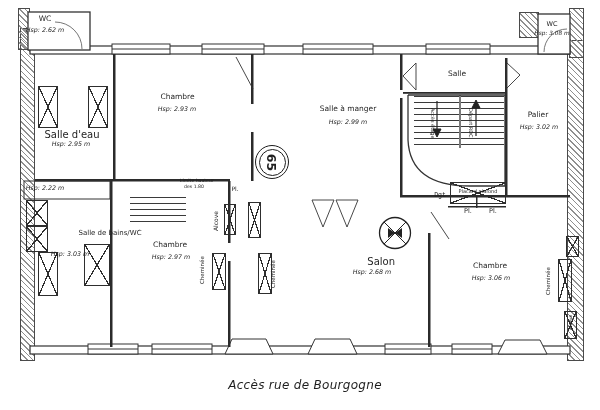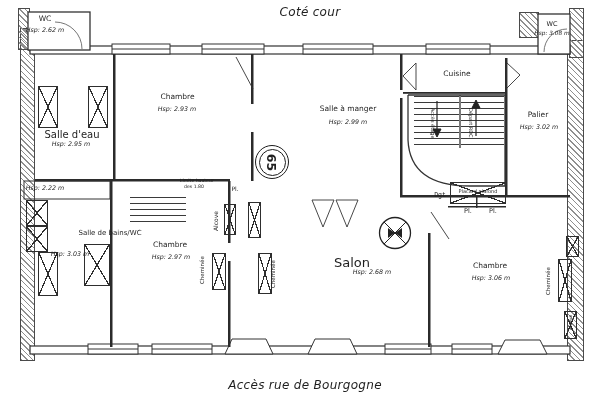--- a/index.html
+++ b/index.html
@@ -134,52 +134,51 @@
       <polygon points="402,228 402,238 395,233" fill="#222" stroke="none"></polygon>
     </g>
   </svg>
 
   <div class="badge" style="left:255px;top:145px;width:34px;height:34px;">
     <div class="badge-inner">
       <span class="badge-num">65</span>
     </div>
   </div>
 
-  <div class="lbl title" style="left:230px;top:6px;width:160px;">Coté cour</div>
   <div class="lbl title" style="left:205px;top:379px;width:200px;">Accès rue de Bourgogne</div>
 
   <div class="lbl" style="left:30px;top:15px;width:30px;font-size:7.5px;">WC</div>
   <div class="lbl hsp" style="left:18px;top:26px;width:54px;font-size:6.3px;">Hsp: 2.62 m</div>
 
   <div class="lbl" style="left:37px;top:129px;width:70px;font-size:10px;">Salle d'eau</div>
   <div class="lbl hsp" style="left:35px;top:140px;width:72px;font-size:6.3px;">Hsp: 2.95 m</div>
 
   <div class="lbl" style="left:145px;top:93px;width:65px;font-size:7.5px;">Chambre</div>
   <div class="lbl hsp" style="left:143px;top:105px;width:68px;font-size:6.3px;">Hsp: 2.93 m</div>
 
   <div class="lbl" style="left:310px;top:105px;width:76px;font-size:7.5px;">Salle à manger</div>
   <div class="lbl hsp" style="left:313px;top:118px;width:70px;font-size:6.3px;">Hsp: 2.99 m</div>
 
-  <div class="lbl" style="left:434px;top:70px;width:46px;font-size:7.5px;">Cuisine</div>
+  <div class="lbl" style="left:434px;top:70px;width:46px;font-size:7.5px;">Salle</div>
 
   <div class="lbl" style="left:510px;top:111px;width:56px;font-size:7.5px;">Palier</div>
   <div class="lbl hsp" style="left:508px;top:123px;width:62px;font-size:6.3px;">Hsp: 3.02 m</div>
 
   <div class="lbl" style="left:538px;top:21px;width:28px;font-size:6.5px;">WC</div>
   <div class="lbl hsp" style="left:528px;top:30px;width:48px;font-size:5.8px;">Hsp: 3.08 m</div>
 
   <div class="lbl hsp" style="left:17px;top:184px;width:56px;font-size:6.3px;">Hsp: 2.22 m</div>
 
   <div class="lbl" style="left:26px;top:229px;width:96px;font-size:7px;padding-left:36px;">Salle de bains/WC</div>
   <div class="lbl hsp" style="left:34px;top:250px;width:72px;font-size:6.3px;">Hsp: 3.03 m</div>
 
   <div class="lbl" style="left:138px;top:241px;width:64px;font-size:7.5px;">Chambre</div>
   <div class="lbl hsp" style="left:137px;top:253px;width:68px;font-size:6.3px;">Hsp: 2.97 m</div>
 
-  <div class="lbl" style="left:328px;top:256px;width:48px;font-size:13px;">Salon</div>
+  <div class="lbl" style="left:347px;top:256px;width:48px;font-size:10px;text-align:right;">Salon</div>
   <div class="lbl hsp" style="left:341px;top:268px;width:62px;font-size:6.3px;">Hsp: 2.68 m</div>
 
   <div class="lbl" style="left:461px;top:262px;width:58px;font-size:7.5px;">Chambre</div>
   <div class="lbl hsp" style="left:458px;top:274px;width:66px;font-size:6.3px;">Hsp: 3.06 m</div>
 
   <div class="lbl" style="left:429px;top:192px;width:22px;font-size:6.5px;font-family:Liberation Mono, monospace;">Dgt</div>
   <div class="lbl" style="left:451px;top:189px;width:54px;font-size:5px;">Placard plafond</div>
   <div class="lbl" style="left:458px;top:208px;width:20px;font-size:6.5px;">Pl.</div>
   <div class="lbl" style="left:483px;top:208px;width:20px;font-size:6.5px;">Pl.</div>
   <div class="lbl" style="left:226px;top:186px;width:18px;font-size:6px;">Pl.</div>

